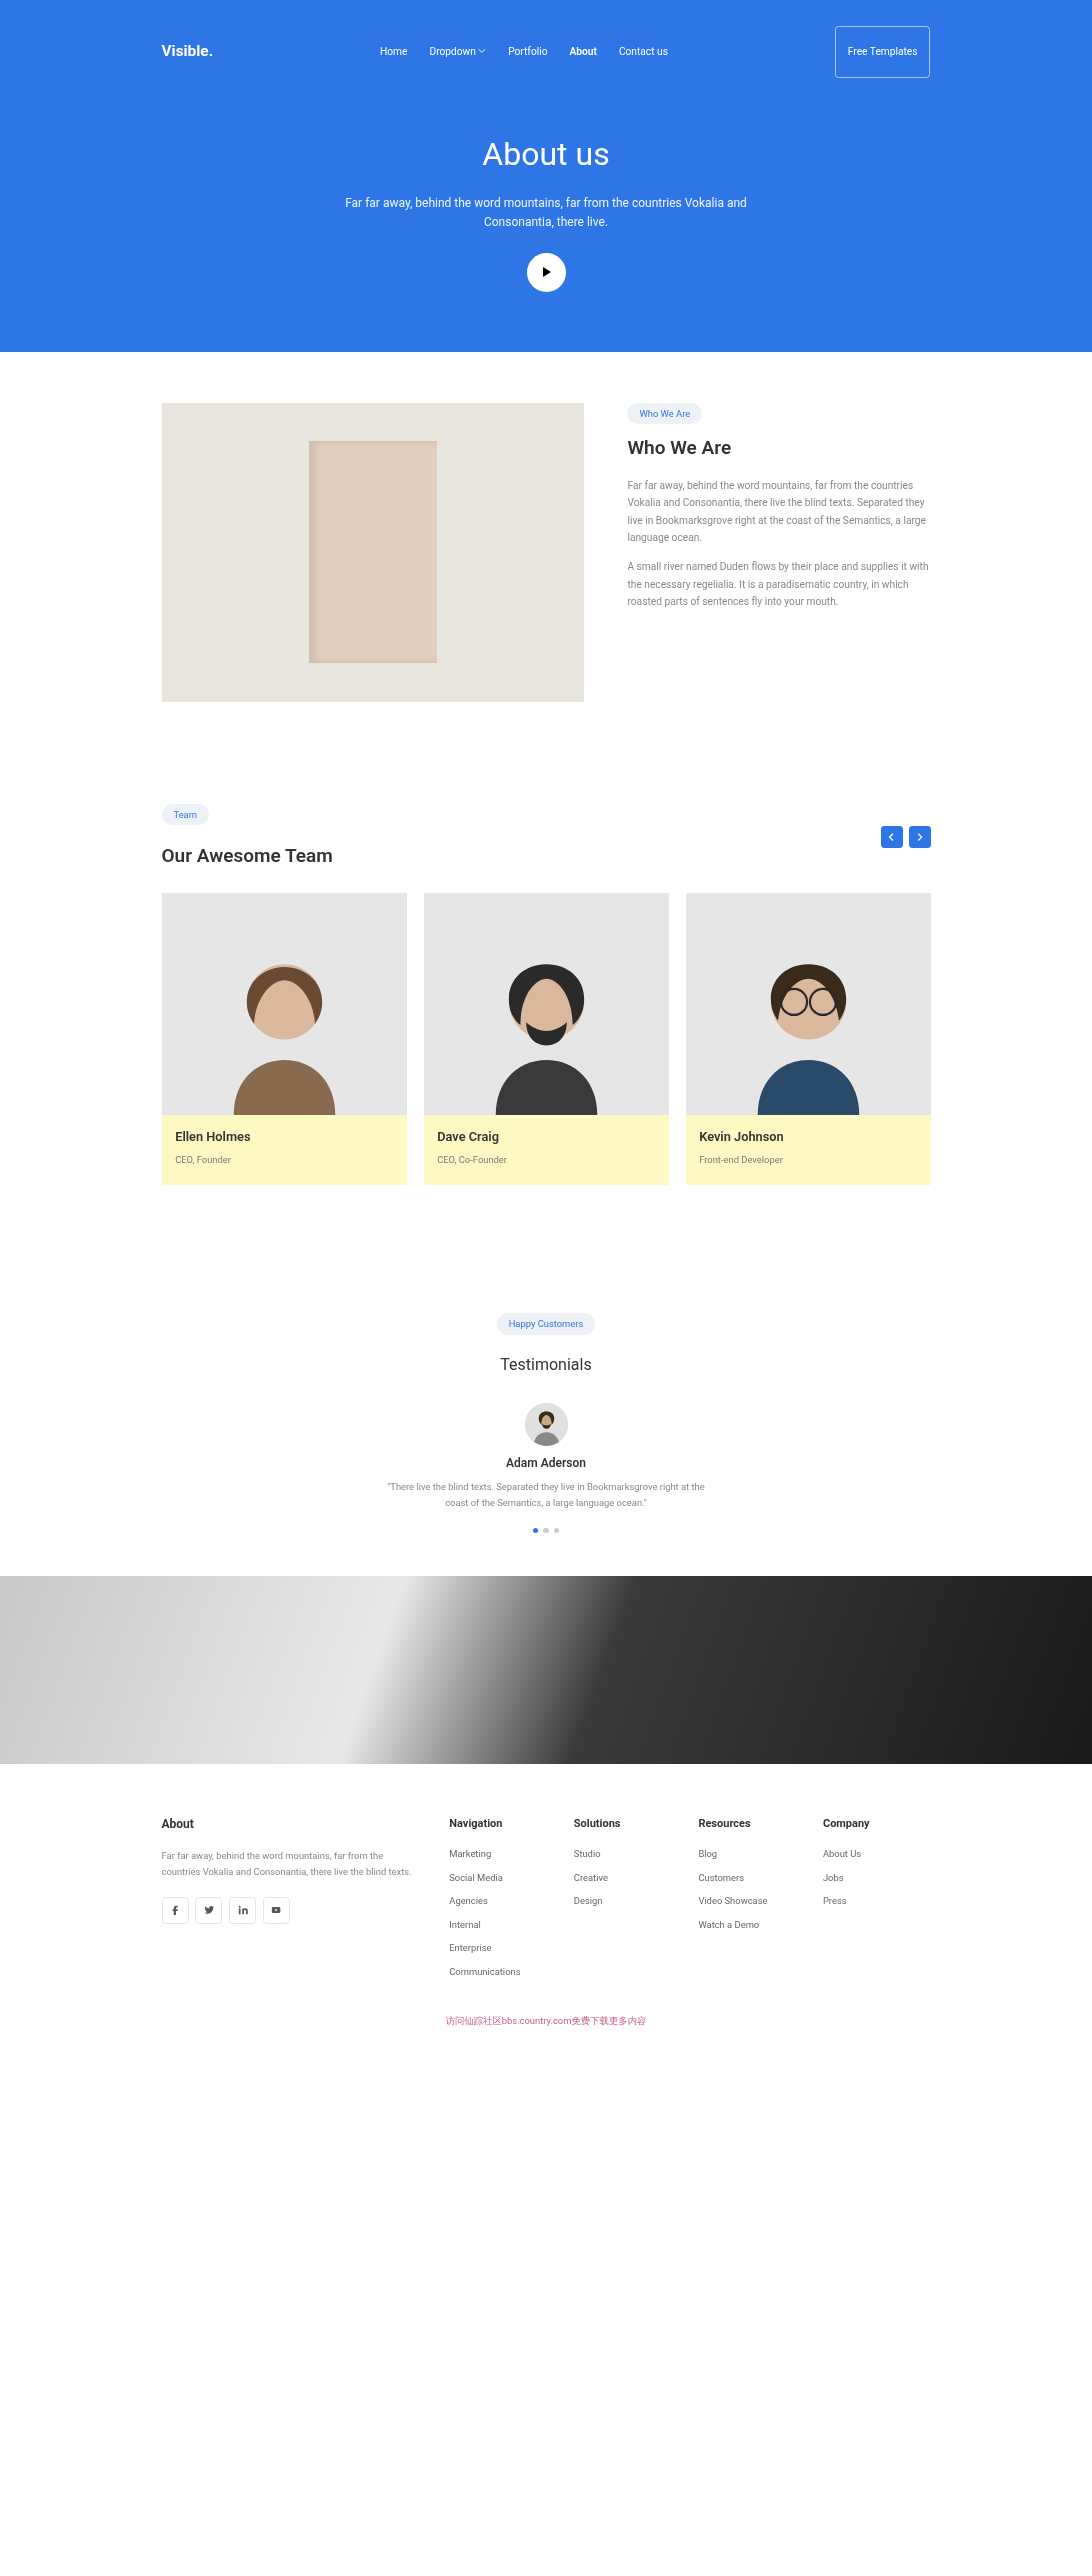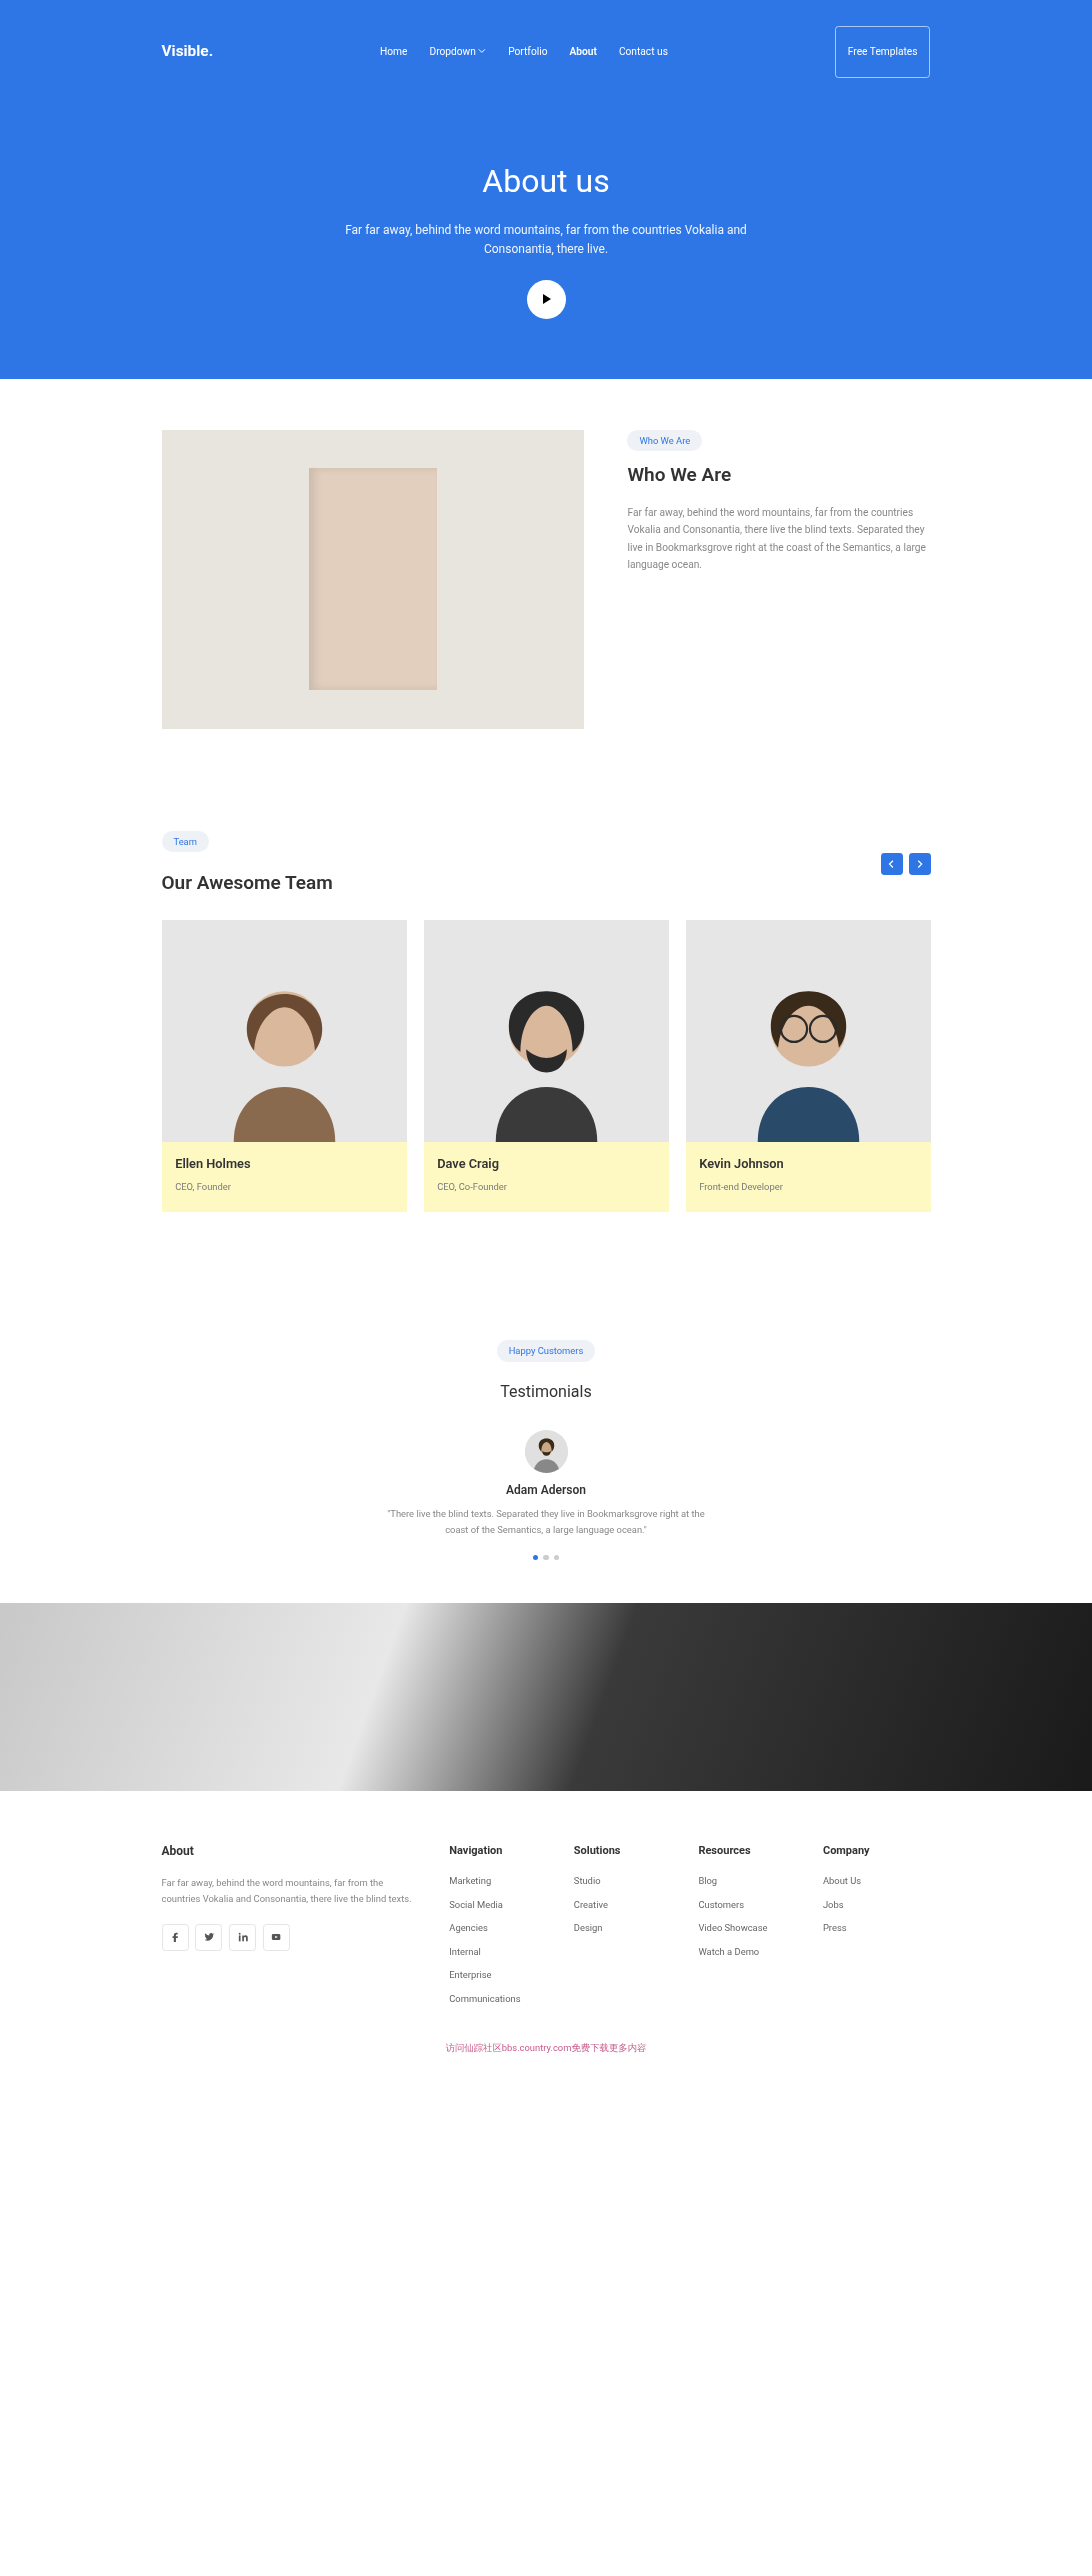--- a/index.html
+++ b/index.html
@@ -2,21 +2,21 @@
 <html style="font-size:13.7px"><head>
 <meta charset="utf-8">
 <style>
 *{margin:0;padding:0;box-sizing:border-box}
 body{font-family:-apple-system,BlinkMacSystemFont,'Segoe UI',Roboto,sans-serif;color:#333;font-size:12px;line-height:1.6}
 a{text-decoration:none;color:inherit}
 
 
 .hero{background:#2e76e6;color:#fff;padding:25.6px 0 60px}
 .container{max-width:803px;margin:0 auto;padding:0 17px}
-.nav{display:flex;align-items:center;justify-content:space-between;margin-bottom:78px}
+.nav{display:flex;align-items:center;justify-content:space-between;margin-bottom:51px}
 .logo{font-size:15.4px;font-weight:700}
 .navlinks{display:flex;gap:22px;font-size:10.2px;align-items:center}
 .navlinks .active{font-weight:600}
 .chev{display:inline-block;margin-left:2.6px;vertical-align:middle}
 .free-btn{border:0.9px solid rgba(255,255,255,.6);padding:17px 12px;border-radius:3.4px;font-size:10.2px}
 .hero-content{text-align:center;max-width:444px;margin:0 auto}
 .hero-content h1{font-size:32px;font-weight:400;margin-bottom:13.7px}
 .hero-content p{font-size:12px;opacity:.92;margin-bottom:20.5px;line-height:1.6}
 .play-btn{width:39px;height:39px;background:#fff;border-radius:50%;border:none;display:inline-flex;align-items:center;justify-content:center;cursor:pointer}
 
@@ -106,20 +106,21 @@
   <div class="container who-row">
     <div class="who-img">
       <div class="img-box">
           <div class="stairs"></div>
         </div>
     </div>
     <div class="who-text">
       <span class="pill">Who We Are</span>
       <h2>Who We Are</h2>
       <p>Far far away, behind the word mountains, far from the countries Vokalia and Consonantia, there live the blind texts. Separated they live in Bookmarksgrove right at the coast of the Semantics, a large language ocean.</p>
+      <p>A small river named Duden flows by their place and supplies it with the necessary regelialia. It is a paradisematic country, in which roasted parts of sentences fly into your mouth.</p>
     </div>
   </div>
 </section>
 
 <section class="section">
   <div class="container">
     <div class="team-head">
       <div>
         <span class="pill">Team</span>
         <h2>Our Awesome Team</h2>

